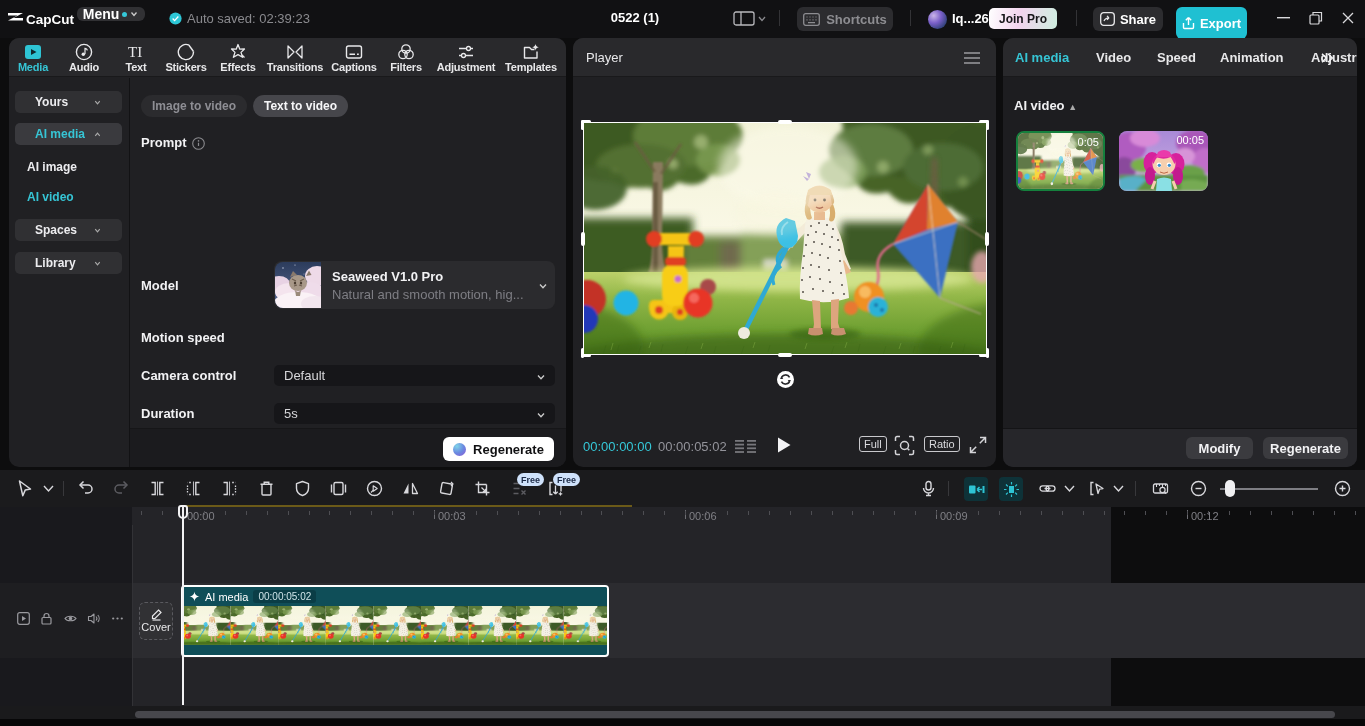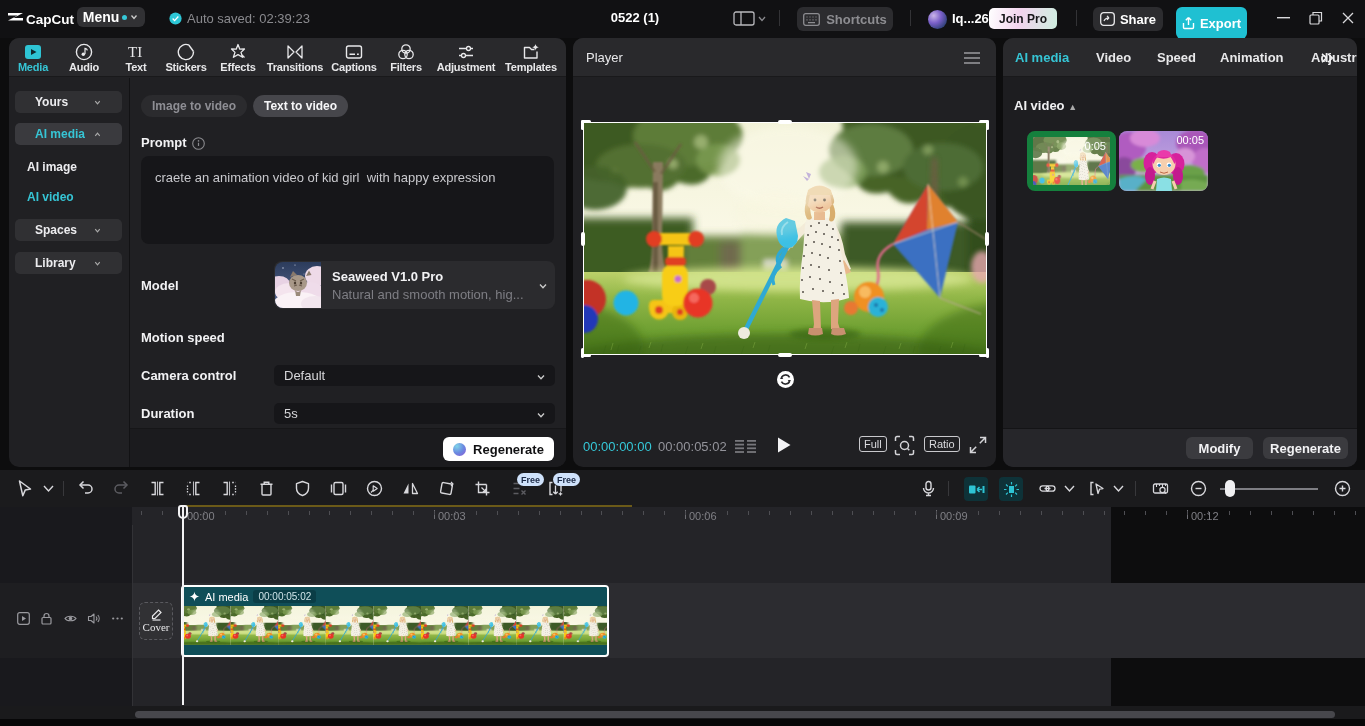--- a/index.html
+++ b/index.html
@@ -4,21 +4,21 @@
 <style>
   * { margin:0; padding:0; box-sizing:border-box; }
   html,body { width:1365px; height:726px; overflow:hidden; background:#0d0d0e; }
   body { font-family:"Liberation Sans", sans-serif; }
   #app { position:absolute; left:0; top:0; width:1365px; height:726px; }
   .abs { position:absolute; }
   svg { display:block; }
 
   
   #topbar { position:absolute; left:0; top:0; width:1365px; height:38px; background:#111113; }
-  .menu-btn { position:absolute; left:77px; top:7px; width:68px; height:20px; background:#313134; border-radius:6px; color:#fff; font-size:14px; font-weight:700; display:flex; align-items:center; justify-content:center; gap:2px; }
+  .menu-btn { position:absolute; left:77px; top:7px; width:68px; height:14px; background:#313134; border-radius:6px; color:#fff; font-size:14px; font-weight:700; display:flex; align-items:center; justify-content:center; gap:2px; }
   .tdot { width:5px; height:5px; border-radius:50%; background:#35c8d8; margin-left:1px; }
   .autosave { position:absolute; left:187px; top:11px; color:#8a8a8e; font-size:13px; }
   .title-center { position:absolute; left:560px; top:10px; width:150px; text-align:center; color:#fff; font-size:13px; font-weight:700; }
   .tb-sep { position:absolute; top:10px; width:1px; height:16px; background:#333336; }
   .shortcuts-btn { position:absolute; left:797px; top:7px; width:96px; height:24px; background:#2c2c2f; border-radius:6px; color:#8d8d91; font-size:13px; font-weight:700; display:flex; align-items:center; justify-content:center; gap:6px; }
   .avatar { position:absolute; left:928px; top:10px; width:19px; height:19px; border-radius:50%; background:radial-gradient(circle at 30% 30%, #c9b4e8, #7a5fc8 40%, #35447e 75%, #1a2450); overflow:hidden; }
   .uname { position:absolute; left:952px; top:11px; color:#fff; font-size:13px; font-weight:700; }
   .joinpro { position:absolute; left:989px; top:8px; width:68px; height:21px; border-radius:5px; background:linear-gradient(100deg,#ffffff 0%,#f2d4ee 45%,#cfeee0 100%); color:#17171a; font-size:12px; font-weight:700; display:flex; align-items:center; justify-content:center; }
   .share-btn { position:absolute; left:1093px; top:7px; width:70px; height:24px; background:#2c2c2f; border-radius:6px; color:#fff; font-size:13px; font-weight:700; display:flex; align-items:center; justify-content:center; gap:5px; }
   .export-btn { position:absolute; left:1176px; top:7px; width:71px; height:32px; background:#1fc0d2; border-radius:6px; color:#fff; font-size:13px; font-weight:700; display:flex; align-items:center; justify-content:center; gap:5px; }
@@ -78,21 +78,21 @@
   .tealbtn { position:absolute; top:7px; width:24px; height:24px; background:#0e3238; border-radius:4px; display:flex; align-items:center; justify-content:center; }
 
   
   #timeline { position:absolute; left:0; top:507px; width:1111px; height:219px; background:#242428; }
   #ruler { position:absolute; left:0; top:0; width:1365px; height:18px; }
   .rlab { position:absolute; top:3px; color:#808086; font-size:11px; }
   .goldline { position:absolute; left:183px; top:-2px; width:449px; height:2px; background:#6b5a18; }
   .trackstrip { position:absolute; left:0; top:76px; width:1365px; height:75px; background:#2c2c30; }
   .playhead-line { position:absolute; left:182px; top:0; width:1.5px; height:198px; background:#f2f2f4; }
   .playhead-cap { position:absolute; left:178px; top:-2px; width:10px; height:14px; background:transparent; border:2.5px solid #f2f2f4; border-radius:3px 3px 5px 5px; box-sizing:border-box; }
-  .cover-btn { position:absolute; left:139px; top:95px; width:34px; height:38px; background:#313134; border:1px dashed #5a5a5f; border-radius:6px; color:#e8e8ea; font-size:11px; text-align:center;font-family:Liberation Serif, serif; }
+  .cover-btn { position:absolute; left:139px; top:95px; width:34px; height:38px; background:#313134; border:1px dashed #5a5a5f; border-radius:6px; color:#e8e8ea; font-size:11px; text-align:center; }
   .clip { position:absolute; left:181px; top:78px; width:428px; height:72px; border:2px solid #fff; border-radius:4px; overflow:hidden; background:#0f4e58; }
   .clip-head { position:absolute; left:0; top:0; width:100%; height:19px; background:#0f4e58; color:#fff; display:flex; align-items:center; gap:5px; padding-left:6px; }
   .clip-dur { background:#0a3d46; border-radius:3px; font-size:10px; padding:1px 5px; color:#cfe4e8; }
   .hscroll { position:absolute; left:135px; top:204px; width:1200px; height:7px; background:#47474c; border-radius:4px; }
   #botbar { position:absolute; left:0; top:719px; width:1365px; height:7px; background:#070708; }
 
   .trackhead-ic { position:absolute; top:105px; width:13px; height:13px; }
 </style>
 </head>
 <body>
@@ -253,21 +253,20 @@
         </svg></div>
 
     <div class="seg-btn" style="left:132px;width:106px;background:#2b2b2e;color:#8e8e94">Image to video</div>
     <div class="seg-btn" style="left:244px;width:95px;background:#46464b;color:#f6f6f8">Text to video</div>
     <div class="prompt-label">Prompt</div>
     <svg class="abs" style="left:183px;top:99px" width="13" height="13" viewBox="0 0 13 13">
         <circle cx="6.5" cy="6.5" r="5.8" stroke="#8a8a8e" fill="none" stroke-width="1.1"></circle>
         <path d="M6.5 5.8 v3.2" stroke="#8a8a8e" stroke-width="1.2"></path>
         <circle cx="6.5" cy="3.9" r="0.8" fill="#8a8a8e"></circle>
       </svg>
-    <div class="prompt-box">craete an animation video of kid girl&nbsp; with happy expression</div>
 
     <div class="form-label" style="top:240px">Model</div>
     <div class="model-box">
       <svg class="abs" style="left:1px;top:1px;border-radius:8px 0 0 8px" width="46" height="46" viewBox="0 0 46 46">
         <defs>
             <linearGradient id="mg" x1="0" y1="0" x2="0" y2="1">
               <stop offset="0" stop-color="#2c3c5c"></stop>
               <stop offset="1" stop-color="#5a6a94"></stop>
             </linearGradient>
           </defs>
@@ -567,21 +566,21 @@
     <div class="panel-head"></div>
     <div class="rtab active" style="left:12px">AI media</div>
     <div class="rtab" style="left:93px">Video</div>
     <div class="rtab" style="left:154px">Speed</div>
     <div class="rtab" style="left:217px">Animation</div>
     <div class="rtab" style="left:308px;width:60px;overflow:hidden">Adjustr</div>
     <svg class="abs" style="left:317px;top:14px" width="16" height="12" viewBox="0 0 18 14">
         <path d="M2 2 l5 5 -5 5 M9 2 l5 5 -5 5" stroke="#f2f2f4" stroke-width="1.8" fill="none"></path>
       </svg>
     <div class="aivideo-h">AI video <span style="font-size:9px;color:#aaa">▲</span></div>
-    <div class="thumb" style="left:24px;border:6px solid #15803d" id="rthumb1">
+    <div class="thumb" style="left:13px;border:2px solid #15803d" id="rthumb1">
         <svg width="85" height="56" viewBox="0 0 404 233" preserveAspectRatio="none">
   <defs>
     <linearGradient id="skyt1" x1="0" y1="0" x2="0" y2="1">
       <stop offset="0" stop-color="#f2f2d8"></stop>
               <stop offset="0.55" stop-color="#fbf9e8"></stop>
               <stop offset="1" stop-color="#f4f3d4"></stop>
     </linearGradient>
     <linearGradient id="grt1" x1="0" y1="0" x2="0" y2="1">
       <stop offset="0" stop-color="#bcd06a"></stop>
               <stop offset="0.3" stop-color="#92b748"></stop>

